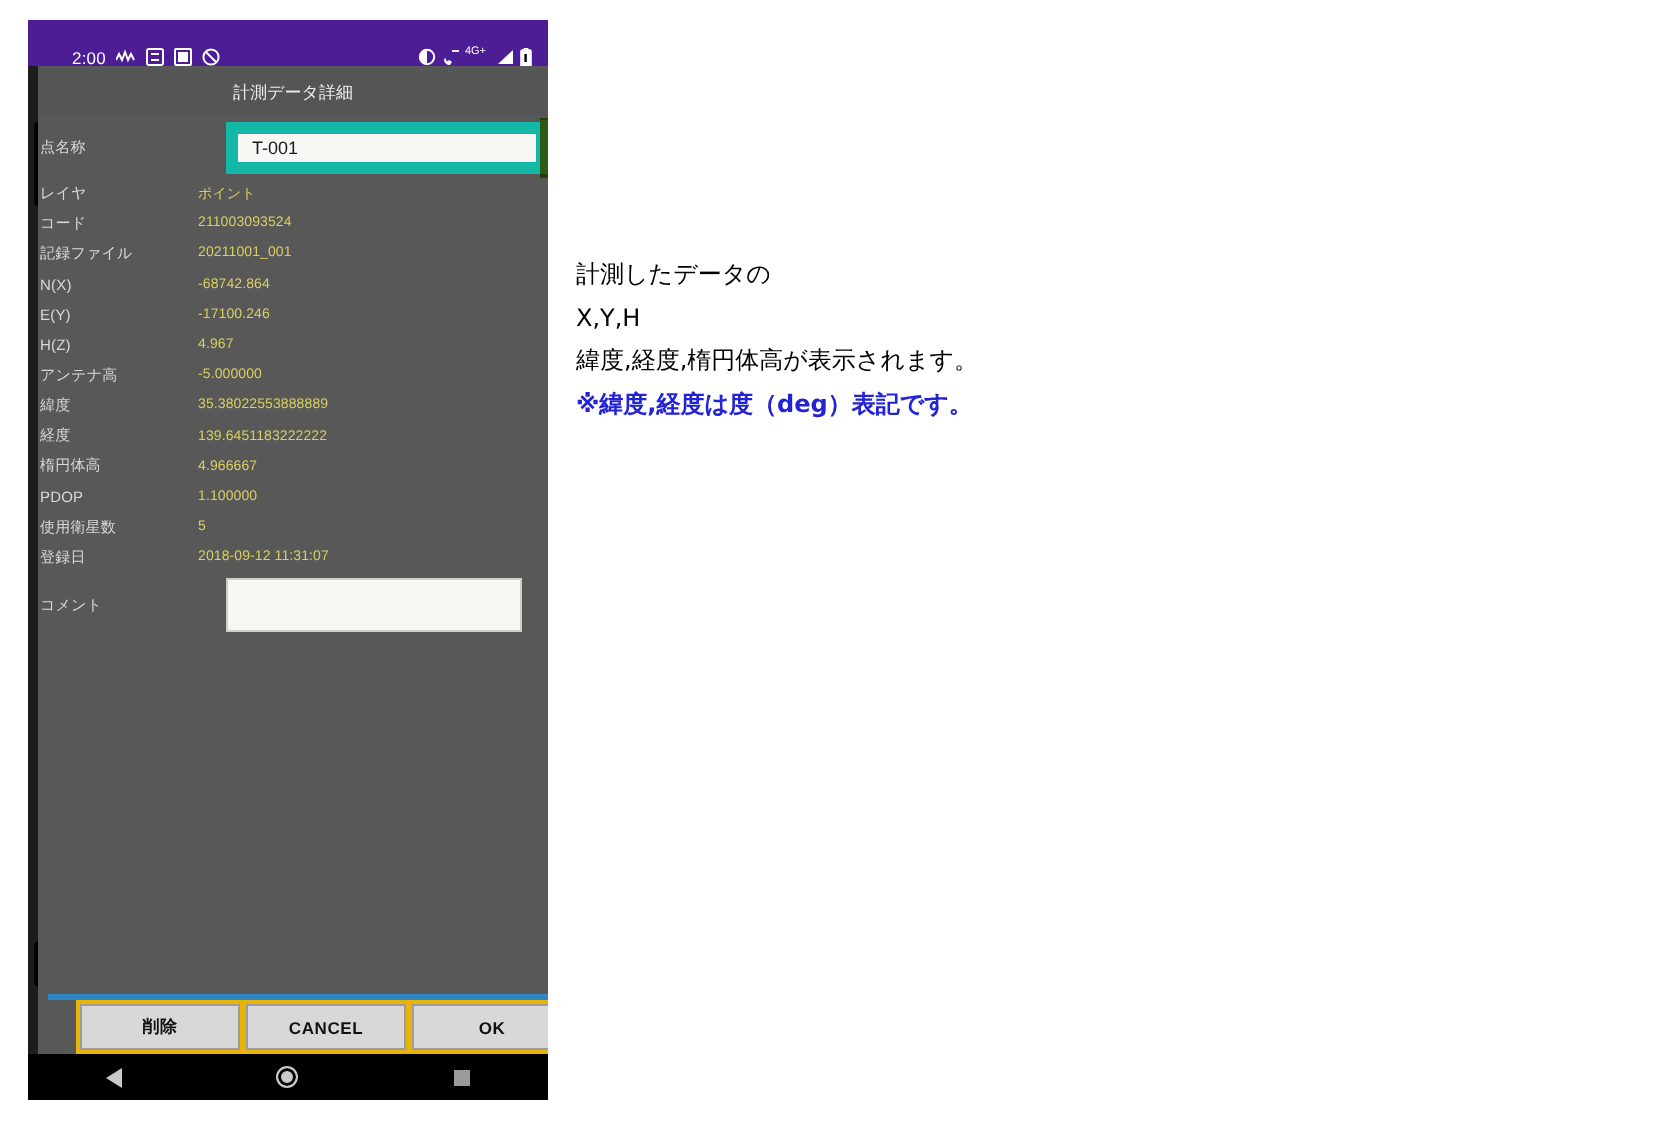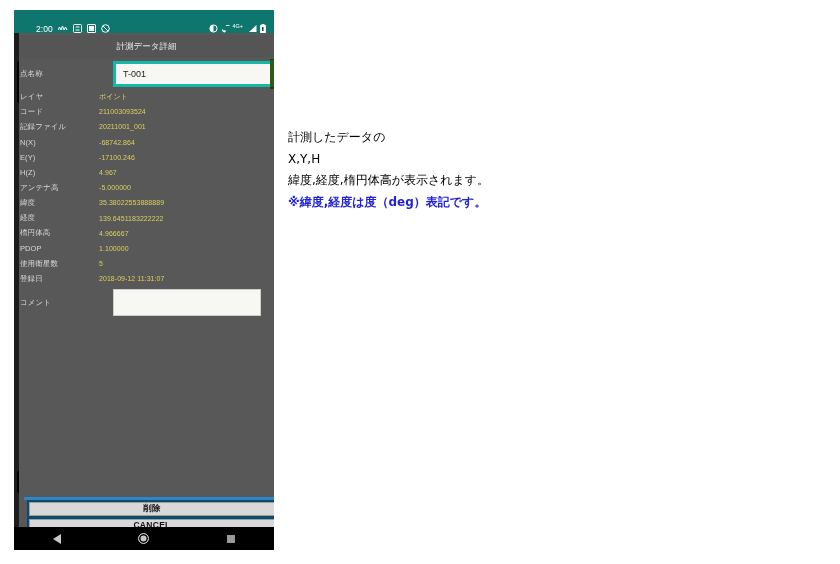--- a/index.html
+++ b/index.html
@@ -29,21 +29,21 @@
     background: #000000;
     overflow: hidden;
   }
 
   
   .statusbar {
     position: absolute;
     left: 0; top: 0;
     width: 260px;
     height: 37px;
-    background: #0f766e;
+    background: #4c1d95;
     color: #ffffff;
     display: flex;
     align-items: center;
     padding: 0 6px;
     box-sizing: border-box;
   }
   .sb-left {
     display: flex;
     align-items: center;
     gap: 5px;
@@ -163,21 +163,21 @@
     height: 30px;
     align-items: center;
   }
   .name-input {
     position: absolute;
     left: 94px;
     top: 2px;
     width: 161px;
     height: 26px;
     background: #f7f7f4;
-    border: 3px solid #14b8a6;
+    border: 6px solid #14b8a6;
     box-sizing: border-box;
     display: flex;
     align-items: center;
     padding-left: 7px;
     color: #1a1a1a;
     font-size: 9px;
   }
   .name-scroll {
     position: absolute;
     left: 251px;
@@ -215,30 +215,29 @@
   .btn-divider {
     position: absolute;
     left: 5px;
     top: 464px;
     width: 250px;
     height: 3px;
     background: #2f86c5;
   }
   .btnbar {
     position: absolute;
-    left: 8px;
+    left: 19px;
     top: 467px;
     width: 250px;
     height: 27px;
     display: flex;
-    background: #0c4a6e;
+    background: #eab308;
     gap: 3px;
     padding: 2px 2px 2px 2px;
     box-sizing: border-box;
-    flex-direction: column;
   }
   .btn {
     flex: 1;
     background: #d8d8d8;
     border: 1px solid #9c9c9c;
     box-sizing: border-box;
     display: flex;
     align-items: center;
     justify-content: center;
     color: #111111;

